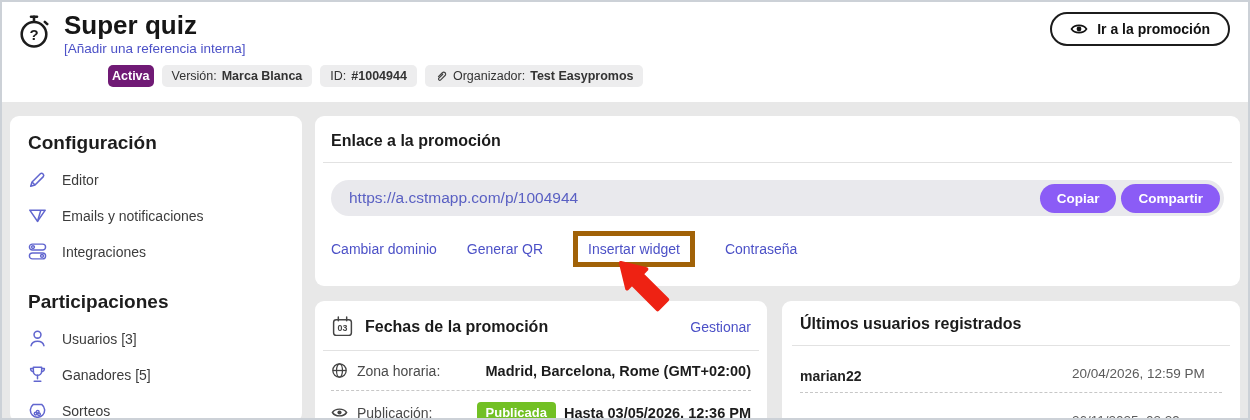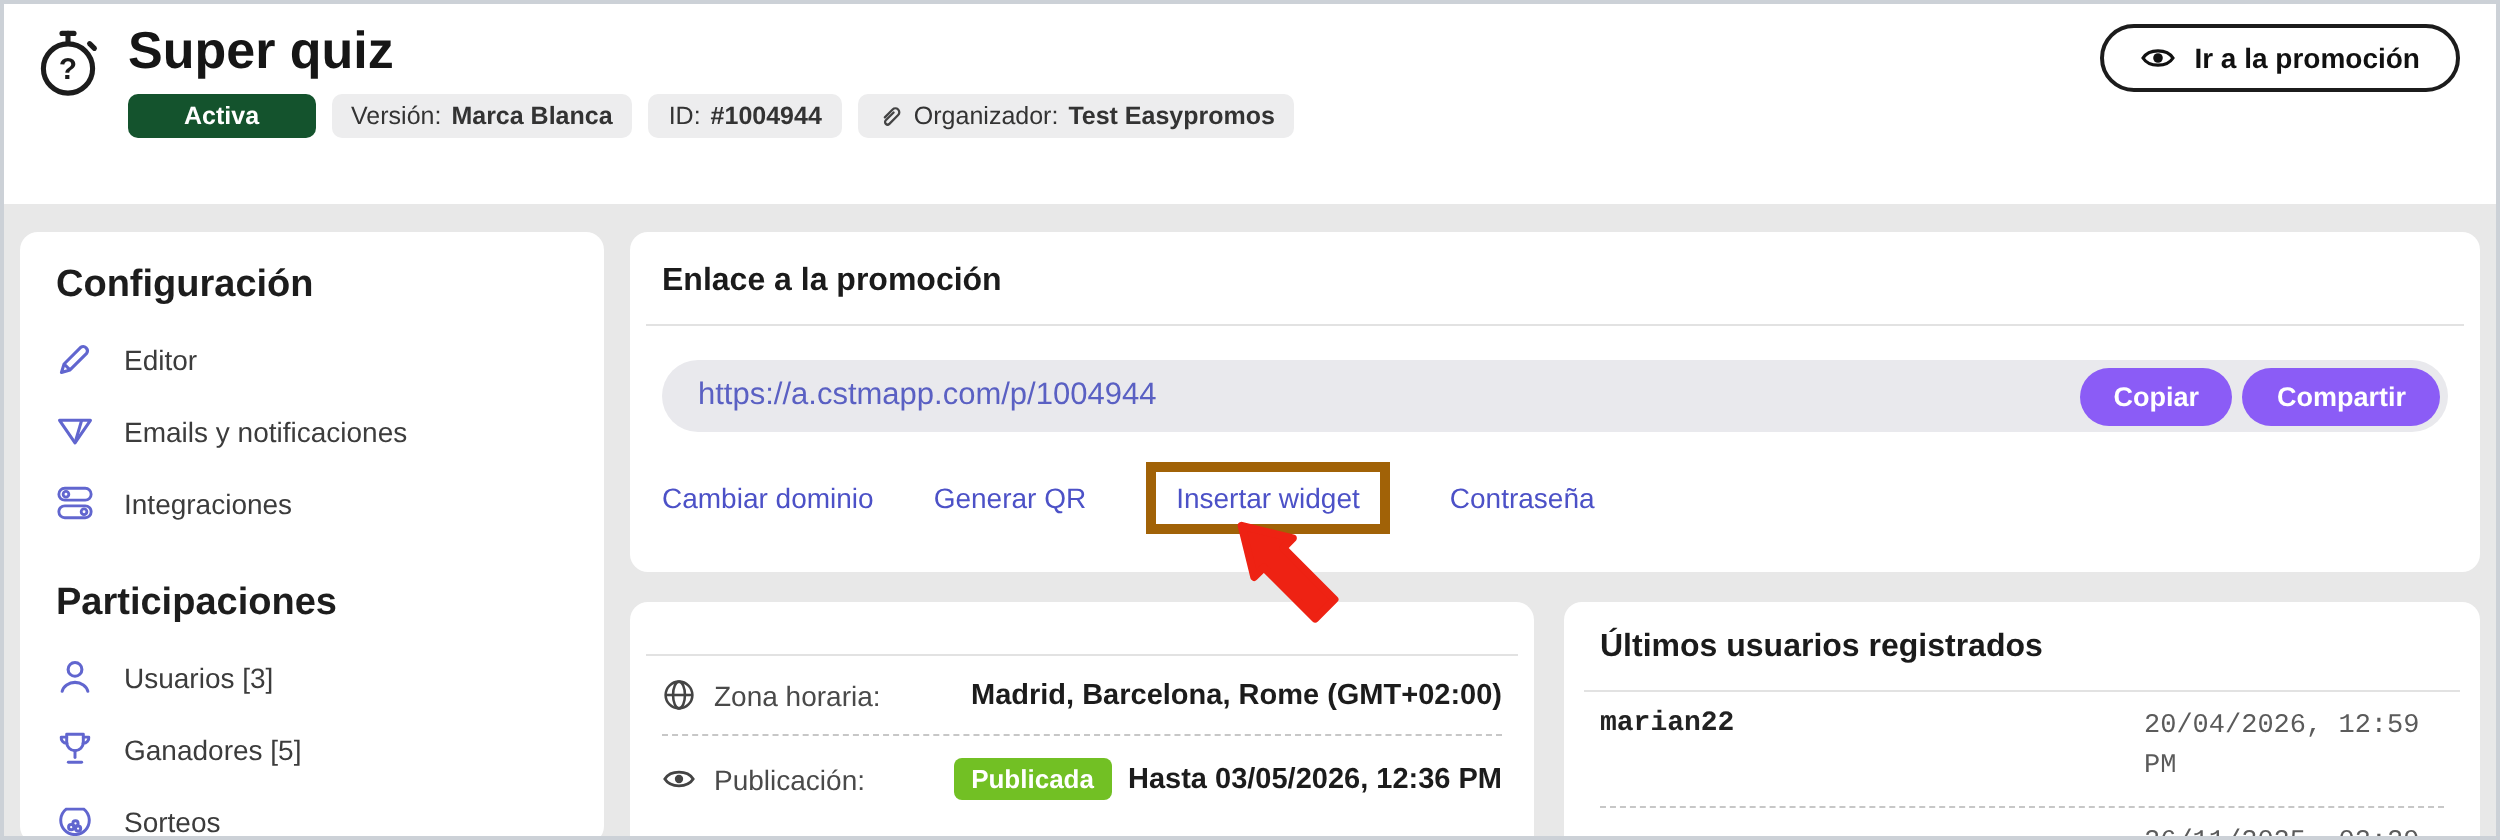--- a/index.html
+++ b/index.html
@@ -10,21 +10,21 @@
   }
   
   .header { background:#fff; padding:10px 18px 12px 14px; display:flex; height:100px; }
   .header-left { display:flex; gap:12px; }
   .promo-type-icon { width:36px; height:36px; color:#1c1c1c; margin-top:2px; }
   .title { font-size:26px; font-weight:700; color:#161616; line-height:26px; }
   .ref-link { font-size:13.5px; color:#4c51c7; margin-top:3px; cursor:pointer; }
   .badges { display:flex; gap:8px; margin-top:9px; align-items:center; }
   .badge { font-size:12.5px; border-radius:5px; padding:4px 10px; color:#333; background:#ededee; display:flex; align-items:center; gap:5px; white-space:nowrap; }
   .badge .v { font-weight:700; }
-  .badge.green { background:#14532d; color:#fff; font-weight:700; padding:4px 28px; }
+  .badge.green { background:#701a75; color:#fff; font-weight:700; padding:4px 4px;margin-left:44px; }
   .clip-icon { width:13px; height:13px; color:#444; }
   .header-right { margin-left:auto; display:flex; flex-direction:column; align-items:flex-end; gap:12px; }
   .go-btn { display:flex; align-items:center; gap:9px; background:#fff; border:2px solid #1c1c1c; border-radius:20px; padding:7px 18px; font-size:14px; font-weight:700; color:#111; cursor:pointer; font-family:inherit;justify-content:space-between; }
   .eye-icon { width:18px; height:14px; }
   .time-row { font-size:14px; color:#1a1a1a; display:flex; align-items:baseline; gap:6px; }
   .time-row .lbl { font-weight:700; }
   .time-unit .num { font-weight:700; }
   .time-unit .u { color:#777; }
   
   .content { display:flex; gap:13px; padding:14px 8px 0 8px; height:320px; align-items:stretch; }
@@ -58,40 +58,41 @@
   .cal-icon { width:23px; height:23px; color:#444; }
   .manage-link { margin-left:auto; font-size:14px; color:#4c51c7; cursor:pointer; }
   .date-row { display:flex; align-items:center; padding:11px 0; }
   .date-row .row-left { display:flex; align-items:center; gap:9px; color:#4a4a4a; font-size:14px; }
   .row-icon { width:17px; height:17px; color:#444; }
   .date-row .row-value { margin-left:auto; font-size:14.5px; font-weight:700; color:#1c1c1c; display:flex; align-items:center; gap:8px; }
   .dashed { border:none; border-top:1px dashed #c7c7c7; }
   .status-pill { background:#72c024; color:#fff; font-weight:700; font-size:13px; padding:3px 9px; border-radius:4px; }
   
   .users-card { flex:1; padding:14px 18px; }
-  .user-row { display:flex; align-items:flex-start; padding:8px 0; min-height:46px;font-family:Liberation Mono, monospace; }
+  .user-row { display:flex; align-items:flex-end; padding:8px 0; min-height:46px; }
   .user-name { font-size:14px; font-weight:700; color:#222; }
   .user-date { margin-left:auto; width:150px; font-size:13.5px; color:#5b5b5b; line-height:1.5; }
 </style>
 </head>
 <body>
 
 <div class="frame">
 
   <div class="header">
     <div class="header-left">
       <svg class="promo-type-icon" viewBox="0 0 24 24" fill="none" stroke="currentColor" stroke-width="1.7" stroke-linecap="round">
         <circle cx="12" cy="13.5" r="8.2"></circle>
         <line x1="10" y1="1.8" x2="14" y2="1.8"></line>
         <line x1="12" y1="1.8" x2="12" y2="5"></line>
         <line x1="19.2" y1="5.2" x2="20.8" y2="6.8"></line>
         <text x="12" y="17" font-size="10" font-weight="bold" fill="currentColor" stroke="none" text-anchor="middle" font-family="Liberation Sans, sans-serif">?</text>
       </svg>
       <div>
         <div class="title">Super quiz</div>
+        <div class="ref-link">[Añadir una referencia interna]</div>
         <div class="badges">
           <span class="badge green">Activa</span>
           <span class="badge">
             <span>Versión:</span>
             <span class="v">Marca Blanca</span>
           </span>
           <span class="badge">
             <span>ID:</span>
             <span class="v">#1004944</span>
           </span>
@@ -194,20 +195,30 @@
           <span class="action-link">Cambiar dominio</span>
           <span class="action-link">Generar QR</span>
           <span class="action-link highlighted">Insertar widget</span>
           <span class="action-link">Contraseña</span>
         </div>
       </section>
 
       <div class="lower-row">
 
         <section class="card dates-card">
+          <div class="dates-head">
+            <svg class="cal-icon" viewBox="0 0 22 22" fill="none" stroke="currentColor" stroke-width="1.4" stroke-linecap="round">
+              <rect x="2.5" y="4.5" width="17" height="15" rx="2.5"></rect>
+              <line x1="7" y1="1.8" x2="7" y2="5.4"></line>
+              <line x1="15" y1="1.8" x2="15" y2="5.4"></line>
+              <text x="11" y="15.5" font-size="8.5" font-weight="bold" fill="currentColor" stroke="none" text-anchor="middle" font-family="Liberation Sans, sans-serif">03</text>
+            </svg>
+            <span class="card-title">Fechas de la promoción</span>
+            <span class="manage-link">Gestionar</span>
+          </div>
           <hr class="card-divider">
           <div class="date-row">
             <span class="row-left">
               <svg class="row-icon" viewBox="0 0 16 16" fill="none" stroke="currentColor" stroke-width="1.2">
                 <circle cx="8" cy="8" r="6.3"></circle>
                 <ellipse cx="8" cy="8" rx="2.8" ry="6.3"></ellipse>
                 <line x1="1.7" y1="8" x2="14.3" y2="8"></line>
               </svg>
               <span>Zona horaria:</span>
             </span>

